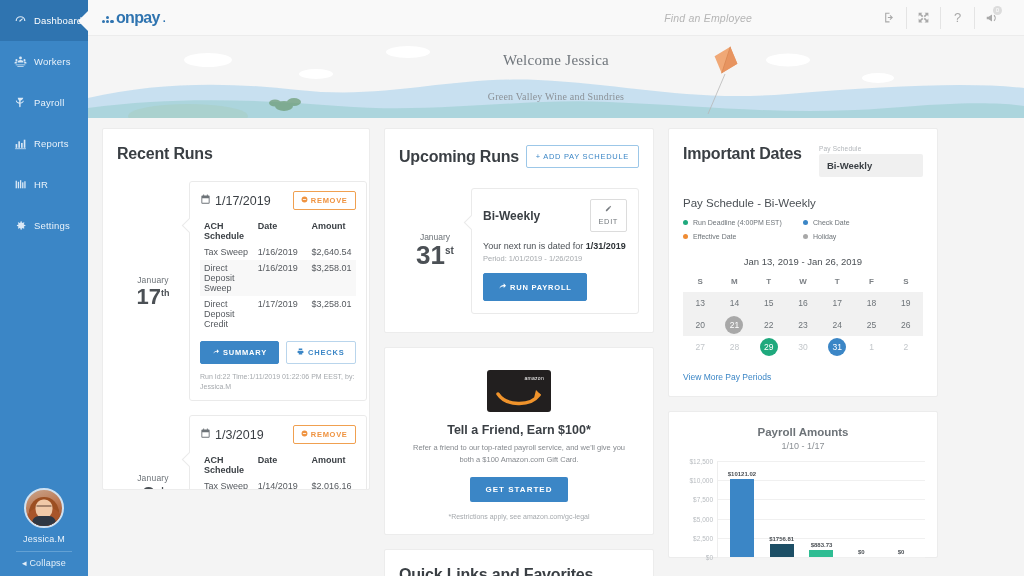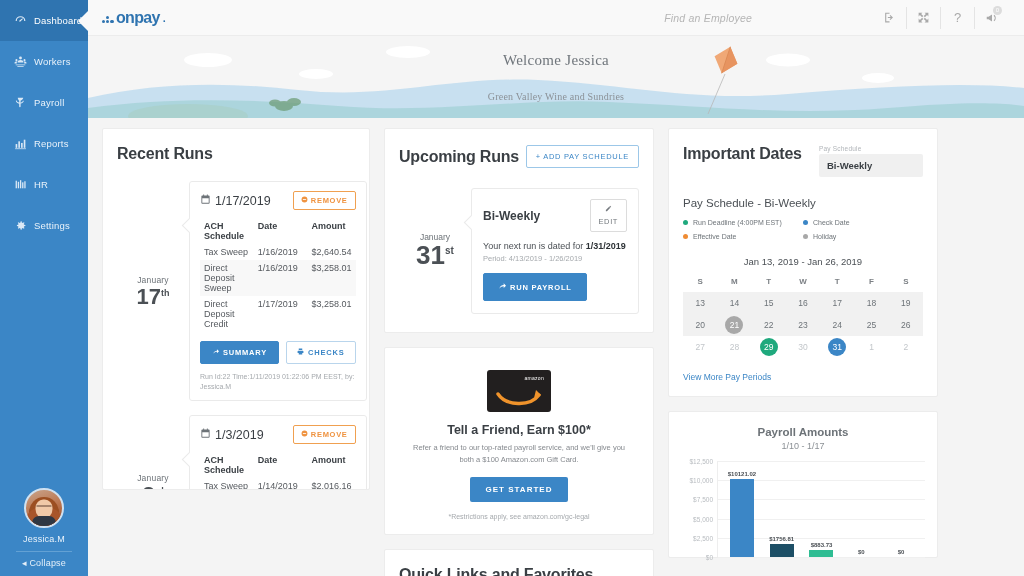--- a/index.html
+++ b/index.html
@@ -537,21 +537,21 @@
                     <svg width="7" height="7" viewBox="0 0 24 24" fill="#74797e">
                         <path d="M3 17.2V21h3.8L18 9.8 14.2 6zM20.7 7.1a1 1 0 000-1.4l-2.4-2.4a1 1 0 00-1.4 0l-1.8 1.8L18.9 8.9z"></path>
                       </svg>
                   </span>
                   <span>EDIT</span>
                 </div>
               </div>
               <div class="up-next">
                 <span>Your next run is dated for </span><b>1/31/2019</b>
               </div>
-              <div class="up-period">Period: 4/13/2019 - 1/26/2019</div>
+              <div class="up-period">Period: 1/01/2019 - 1/26/2019</div>
               <div class="btn-blue" style="margin-top:10px;padding:8px 14px;display:inline-flex">
                 <span>
                   <svg width="8" height="8" viewBox="0 0 24 24" fill="#fff">
                       <path d="M4 20c2-8 8-11 13-11V4l7 7-7 7v-5c-5 0-9 2-13 7z"></path>
                     </svg>
                 </span>
                 <span>RUN PAYROLL</span>
               </div>
             </div>
           </div>

